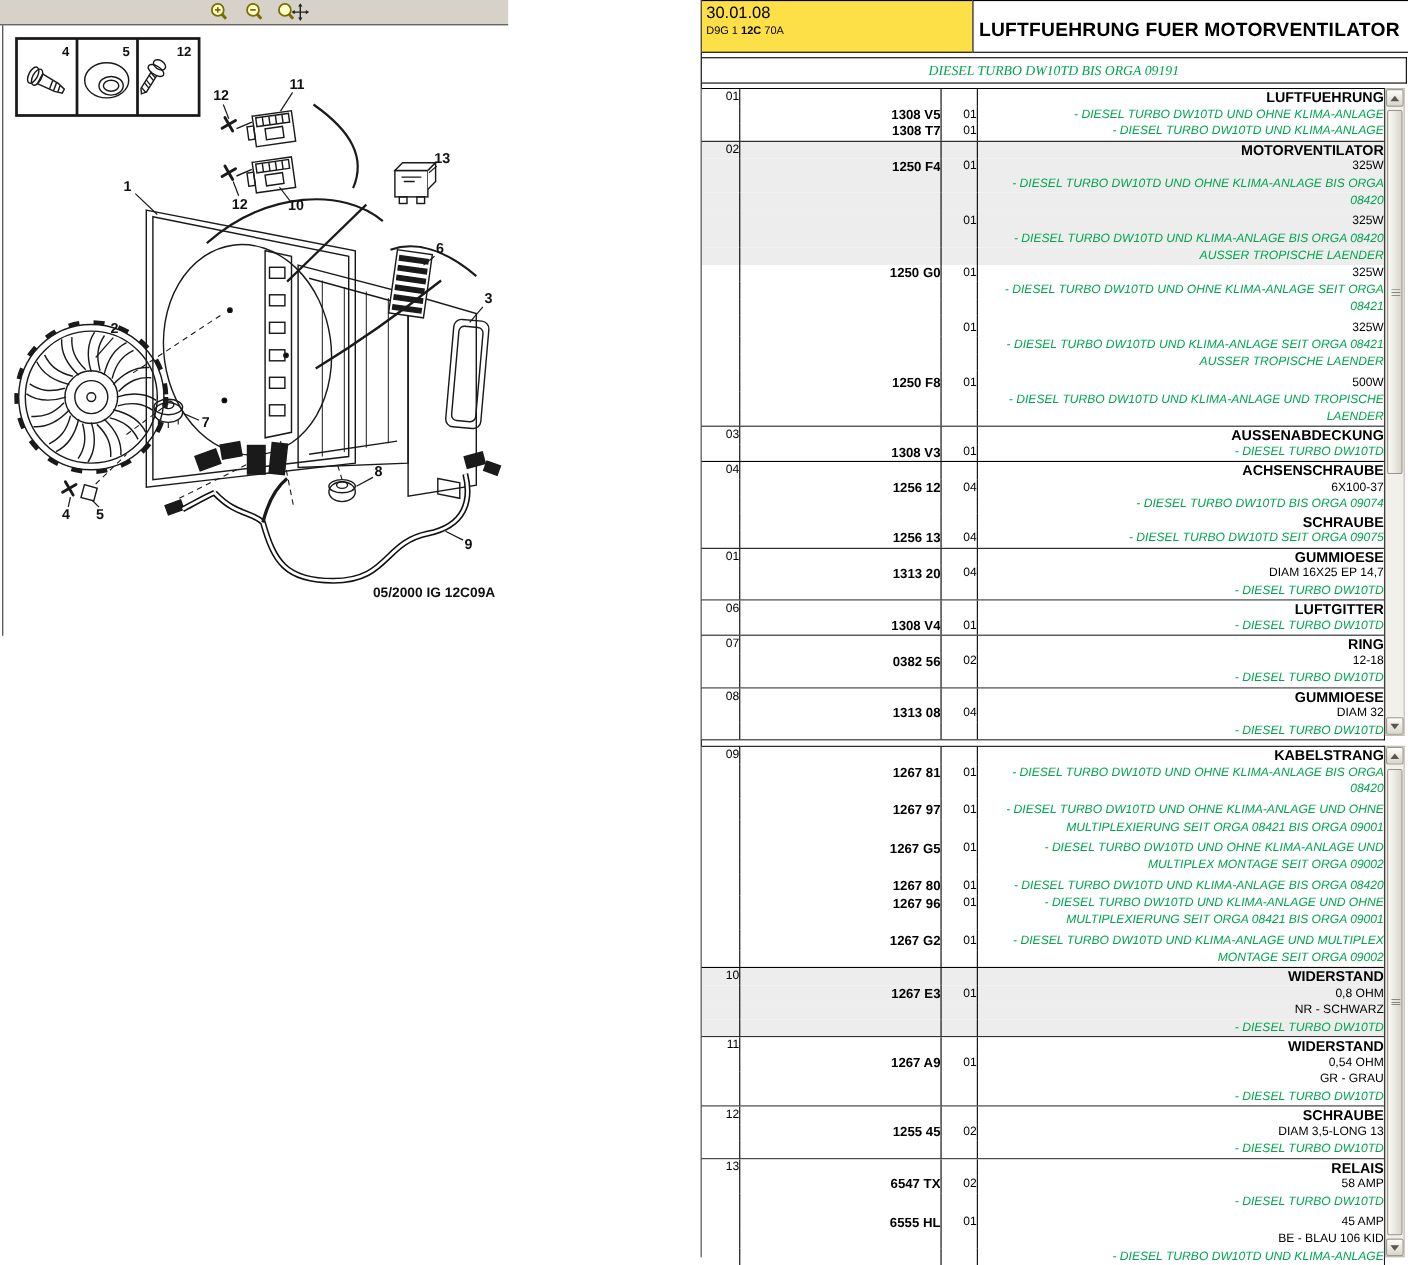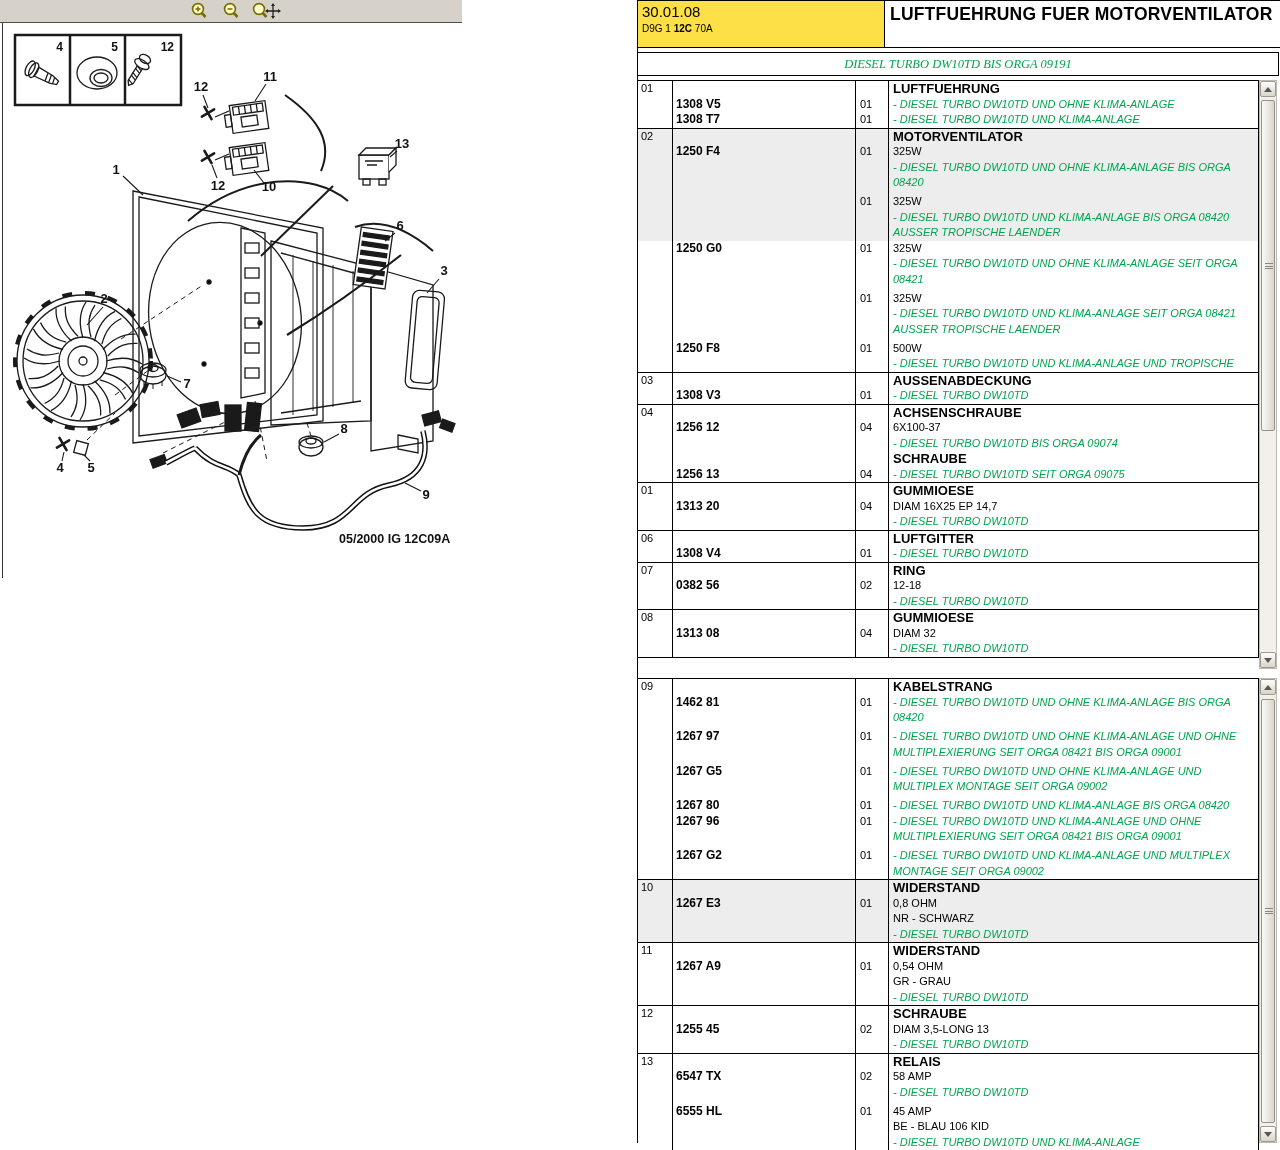--- a/index.html
+++ b/index.html
@@ -19,27 +19,27 @@
   svg text.legend-num{font-family:"Liberation Sans",sans-serif;font-size:12px;font-weight:bold;fill:#111;}
 
   
   .vdivider{position:absolute;left:637px;top:0;width:1px;height:1143px;background:#000;}
   .hdr-date{position:absolute;left:638px;top:0;width:246px;height:46px;border-top:1px solid #000;
             border-bottom:1px solid #000;background:#fde047;}
   .hdr-date .l1{font-size:15px;padding:2px 0 0 4px;}
   .hdr-date .l2{font-size:10px;padding:3px 0 0 4px;}
   .hdr-title{position:absolute;left:884px;top:0;width:395px;height:46px;border:1px solid #000;
              border-right-width:1px;background:#fff;}
-  .hdr-title .t{font-size:17.5px;font-weight:bold;padding:3px 0 0 5px;letter-spacing:.2px;}
+  .hdr-title .t{font-size:17.5px;font-weight:bold;padding:3px 0 0 5px;letter-spacing:.2px;margin-top:13px;}
   .banner{position:absolute;left:638px;top:52px;width:640px;height:22px;border:1px solid #000;border-left:none;
           text-align:center;line-height:22px;color:var(--green);font-style:italic;font-size:12.5px;font-family:Liberation Serif, serif;}
 
   
   .ptable{position:absolute;left:638px;width:620px;background:#fff;border-top:1px solid #000;
-          border-bottom:1px solid #000;border-right:1px solid #000;}
+          border-bottom:1px solid #000;border-right:1px solid #000;text-align:right;}
   .ptable-a{top:80px;} .ptable-b{top:678px;}
   .sec{border-top:1px solid #000;}
   .sec:first-child{border-top:none;}
   .prow{display:grid;grid-template-columns:34px 183px 33px 1fr;height:15.5px;line-height:15.5px;background:#fff;}
   .prow.sh{background:var(--shade);}
   .prow.gap{height:19px;}
   .prow.gap>div{padding-top:3.5px;}
   .cidx{padding-left:3px;font-size:11px;overflow:hidden;}
   .cref{border-left:1px solid #000;padding-left:3px;font-weight:bold;font-size:12px;overflow:hidden;}
   .cqty{border-left:1px solid #000;padding-left:4px;font-size:11px;overflow:hidden;}
@@ -408,20 +408,26 @@
         <div class="cref">1250 F8</div>
         <div class="cqty">01</div>
         <div class="cdesc t-p">500W</div>
       </div>
       <div class="prow">
         <div class="cidx"></div>
         <div class="cref"></div>
         <div class="cqty"></div>
         <div class="cdesc t-g">- DIESEL TURBO DW10TD UND KLIMA-ANLAGE UND TROPISCHE</div>
       </div>
+      <div class="prow">
+        <div class="cidx"></div>
+        <div class="cref"></div>
+        <div class="cqty"></div>
+        <div class="cdesc t-g">LAENDER</div>
+      </div>
     </div>
     <div class="sec">
       <div class="prow">
         <div class="cidx">03</div>
         <div class="cref"></div>
         <div class="cqty"></div>
         <div class="cdesc t-h">AUSSENABDECKUNG</div>
       </div>
       <div class="prow">
         <div class="cidx"></div>
@@ -540,21 +546,21 @@
 <div class="ptable ptable-b">
     <div class="sec">
       <div class="prow">
         <div class="cidx">09</div>
         <div class="cref"></div>
         <div class="cqty"></div>
         <div class="cdesc t-h">KABELSTRANG</div>
       </div>
       <div class="prow">
         <div class="cidx"></div>
-        <div class="cref">1462 81</div>
+        <div class="cref">1267 81</div>
         <div class="cqty">01</div>
         <div class="cdesc t-g">- DIESEL TURBO DW10TD UND OHNE KLIMA-ANLAGE BIS ORGA</div>
       </div>
       <div class="prow">
         <div class="cidx"></div>
         <div class="cref"></div>
         <div class="cqty"></div>
         <div class="cdesc t-g">08420</div>
       </div>
       <div class="prow gap">

